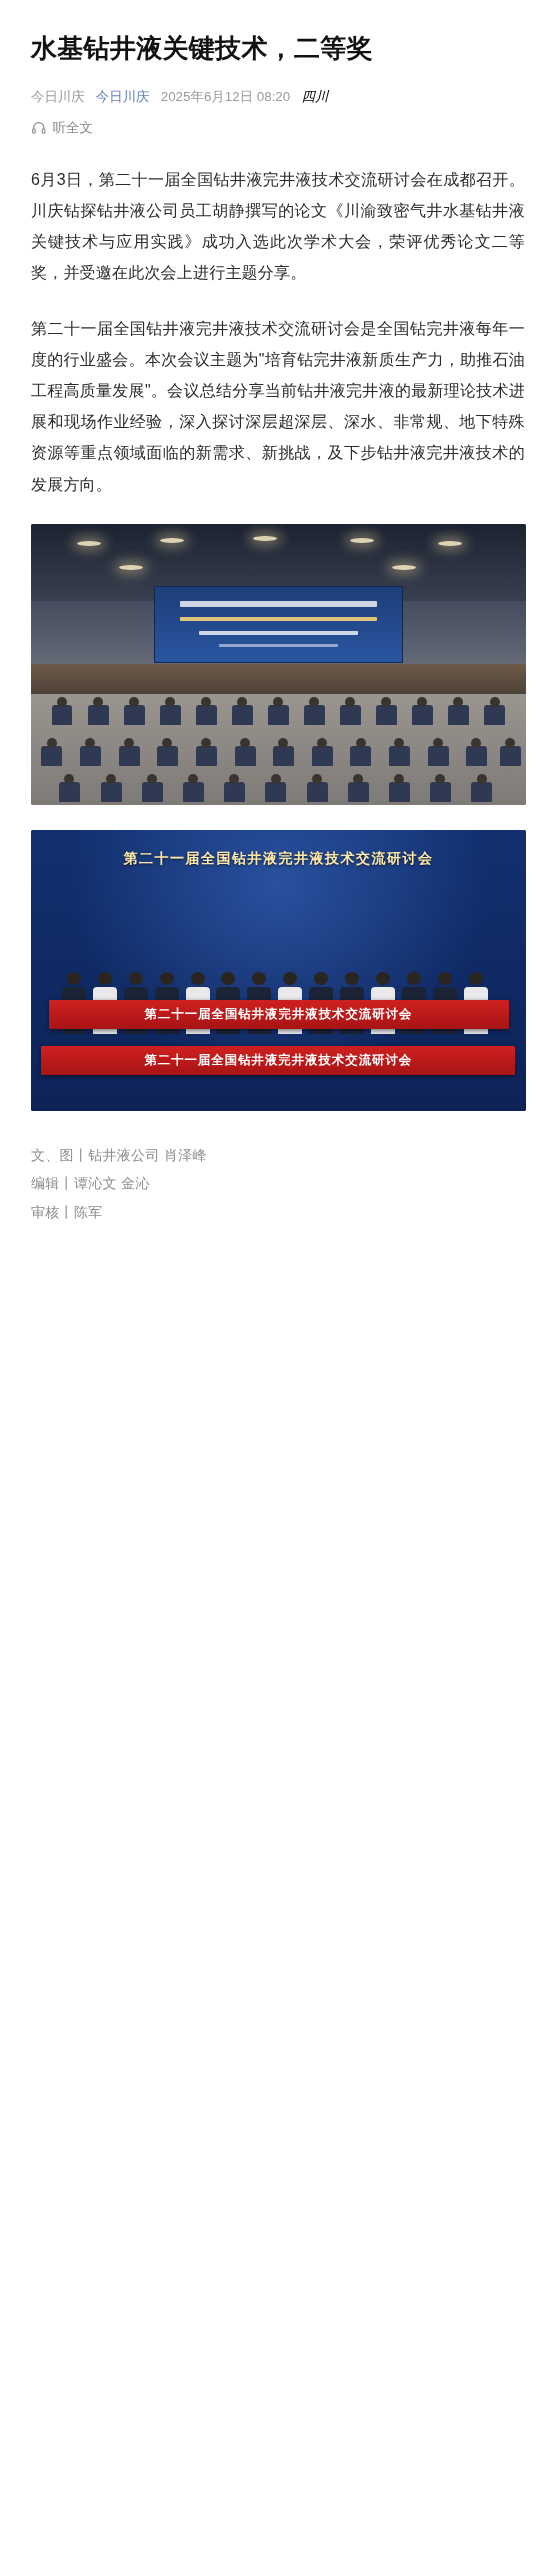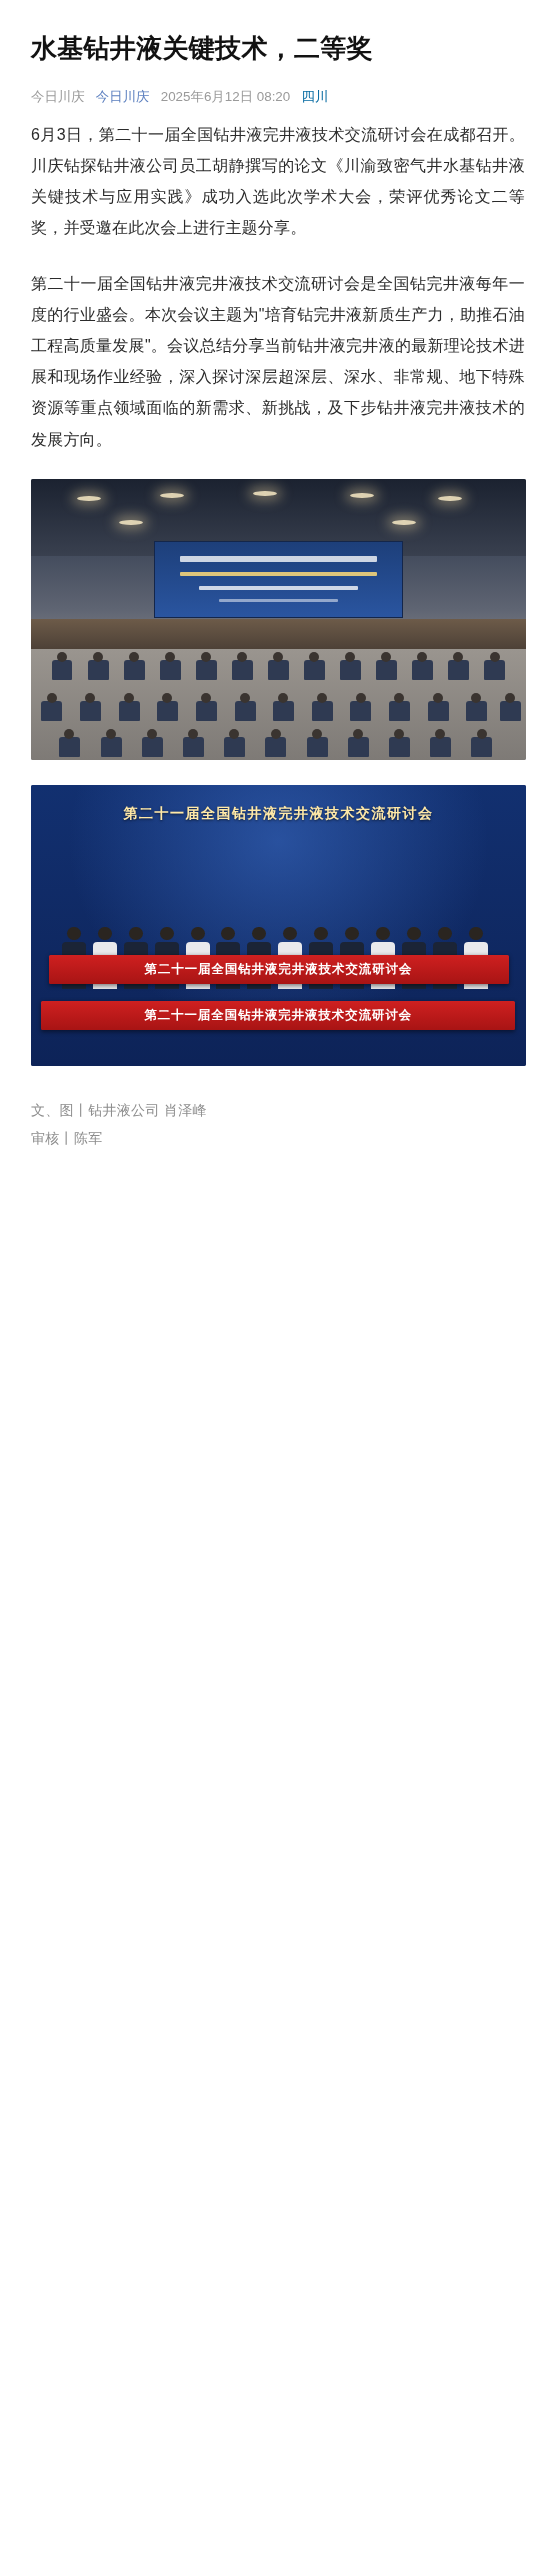--- a/index.html
+++ b/index.html
@@ -38,21 +38,21 @@
     margin-bottom: 13.4px;
     flex-wrap: wrap;
   }
   .meta-source {
     color: #9a9a9a;
   }
   .meta-badge {
     color: #5b7fbf;
   }
   .meta-time { color: #9a9a9a; }
-  .meta-loc { color: #0369a1; }
+  .meta-loc { color: #000000; font-style: italic; }
   .listen-row {
     display: flex;
     align-items: center;
     gap: 6.2px;
     font-size: 13.4px;
     color: #8a8a8a;
     margin-bottom: 27px;
   }
   .headphone-icon {
     display: inline-block;
@@ -183,20 +183,30 @@
 
     <h1 class="title">水基钻井液关键技术，二等奖</h1>
 
     <div class="meta-row">
       <span class="meta-source">今日川庆</span>
       <span class="meta-badge">今日川庆</span>
       <span class="meta-time">2025年6月12日 08:20</span>
       <span class="meta-loc">四川</span>
     </div>
 
+    <div class="listen-row">
+      <span class="headphone-icon">
+        <svg width="15.5" height="15.5" viewBox="0 0 24 24" fill="none" stroke="#8a8a8a" stroke-width="1.8">
+          <path d="M4 14v-2a8 8 0 0 1 16 0v2"></path>
+          <rect x="2.5" y="13.5" width="4" height="7" rx="1.6"></rect>
+          <rect x="17.5" y="13.5" width="4" height="7" rx="1.6"></rect>
+        </svg>
+      </span>
+      <span>听全文</span>
+    </div>
 
     <p class="body-text">6月3日，第二十一届全国钻井液完井液技术交流研讨会在成都召开。川庆钻探钻井液公司员工胡静撰写的论文《川渝致密气井水基钻井液关键技术与应用实践》成功入选此次学术大会，荣评优秀论文二等奖，并受邀在此次会上进行主题分享。</p>
 
     <p class="body-text">第二十一届全国钻井液完井液技术交流研讨会是全国钻完井液每年一度的行业盛会。本次会议主题为"培育钻完井液新质生产力，助推石油工程高质量发展"。会议总结分享当前钻井液完井液的最新理论技术进展和现场作业经验，深入探讨深层超深层、深水、非常规、地下特殊资源等重点领域面临的新需求、新挑战，及下步钻井液完井液技术的发展方向。</p>
 
     <div class="figure">
       <div class="photo photo1">
         <div class="p1-ceiling"></div>
         <div class="p1-light" style="left:46px;  top:17.5px;"></div>
         <div class="p1-light" style="left:129px; top:14.4px;"></div>
@@ -368,18 +378,19 @@
         <div class="p2-banner b1">第二十一届全国钻井液完井液技术交流研讨会</div>
         <div class="p2-banner b2">第二十一届全国钻井液完井液技术交流研讨会</div>
       </div>
     </div>
 
 
 
 
     <div class="credits">
       <div>文、图丨钻井液公司 肖泽峰</div>
+      <div>编辑丨谭沁文 金沁</div>
       <div>审核丨陈军</div>
     </div>
   </div>
 
 </div>
 
 
 </body></html>

